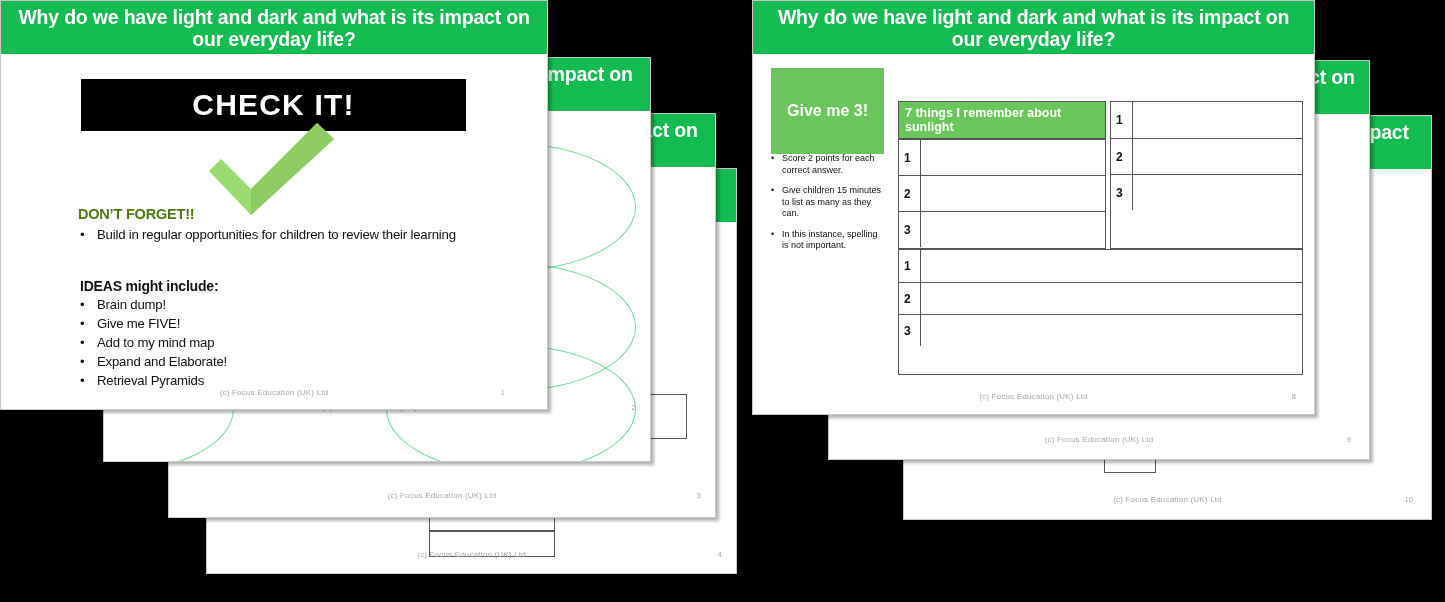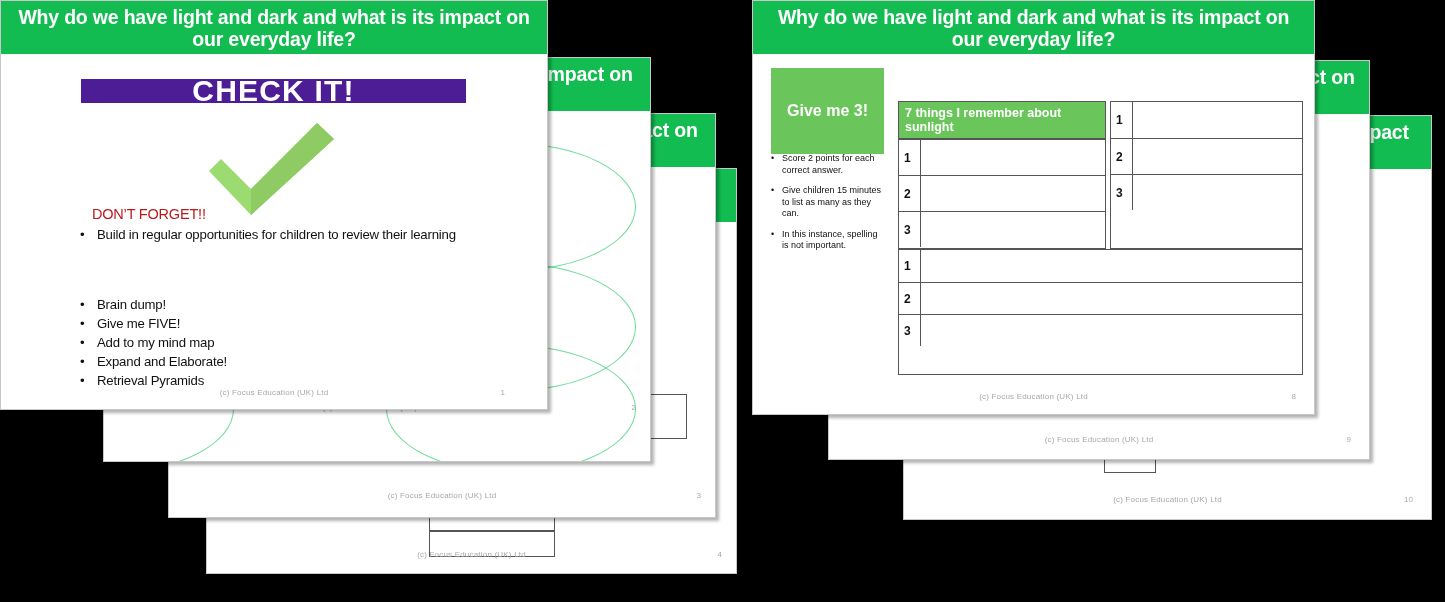--- a/index.html
+++ b/index.html
@@ -38,29 +38,29 @@
   .pagenum {
     position: absolute;
     color: #a8a8a8;
     font-size: 8px;
   }
 
   
   #slide1 { left: 0px; top: 0px; width: 548px; height: 410px; z-index: 40; }
   #slide1 .slide-header { height: 53px; font-size: 19.5px; padding: 6px 12px 0 12px; }
   .checkit-banner {
-    position: absolute; left: 80px; top: 78px; width: 385px; height: 24px;
-    background: #4c1d95; color: #fff;
+    position: absolute; left: 80px; top: 78px; width: 385px; height: 52px;
+    background: #000000; color: #fff;
     font-size: 30px; font-weight: bold; letter-spacing: 1.2px;
     display: flex; align-items: center; justify-content: center;
   }
   .check-mark { position: absolute; left: 208px; top: 122px; width: 125px; height: 92px; }
   .dont-forget {
-    position: absolute; left: 91px; top: 205px; width: 430px;
-    font-size: 14.5px; font-weight: normal; color: #b91c1c; letter-spacing: -0.2px;
+    position: absolute; left: 77px; top: 205px; width: 430px;
+    font-size: 14.5px; font-weight: bold; color: #4d7c0f; letter-spacing: -0.2px;
   }
   .bullet-line {
     position: absolute; font-size: 13.2px; color: #111; letter-spacing: -0.2px;
     line-height: 1.22;
   }
   .bl-text { display: flex; }
   .bl-text .dot { width: 17px; flex: 0 0 17px; }
   .ideas-head {
     position: absolute; left: 79px; top: 277px; width: 430px;
     font-size: 14px; font-weight: bold; color: #111; letter-spacing: -0.2px;
@@ -193,20 +193,21 @@
 
     <div class="dont-forget">DON’T FORGET!!</div>
 
     <div class="bullet-line" style="left:79px; top:226px; width:430px;">
       <div class="bl-text">
           <span class="dot">•</span>
           <span>Build in regular opportunities for children to review their learning</span>
         </div>
     </div>
 
+    <div class="ideas-head">IDEAS might include:</div>
 
     <div class="bullet-line" style="left:79px; top:296px;">
       <div class="bl-text">
           <span class="dot">•</span>
           <span>Brain dump!</span>
         </div>
     </div>
     <div class="bullet-line" style="left:79px; top:315px;">
       <div class="bl-text">
           <span class="dot">•</span>

